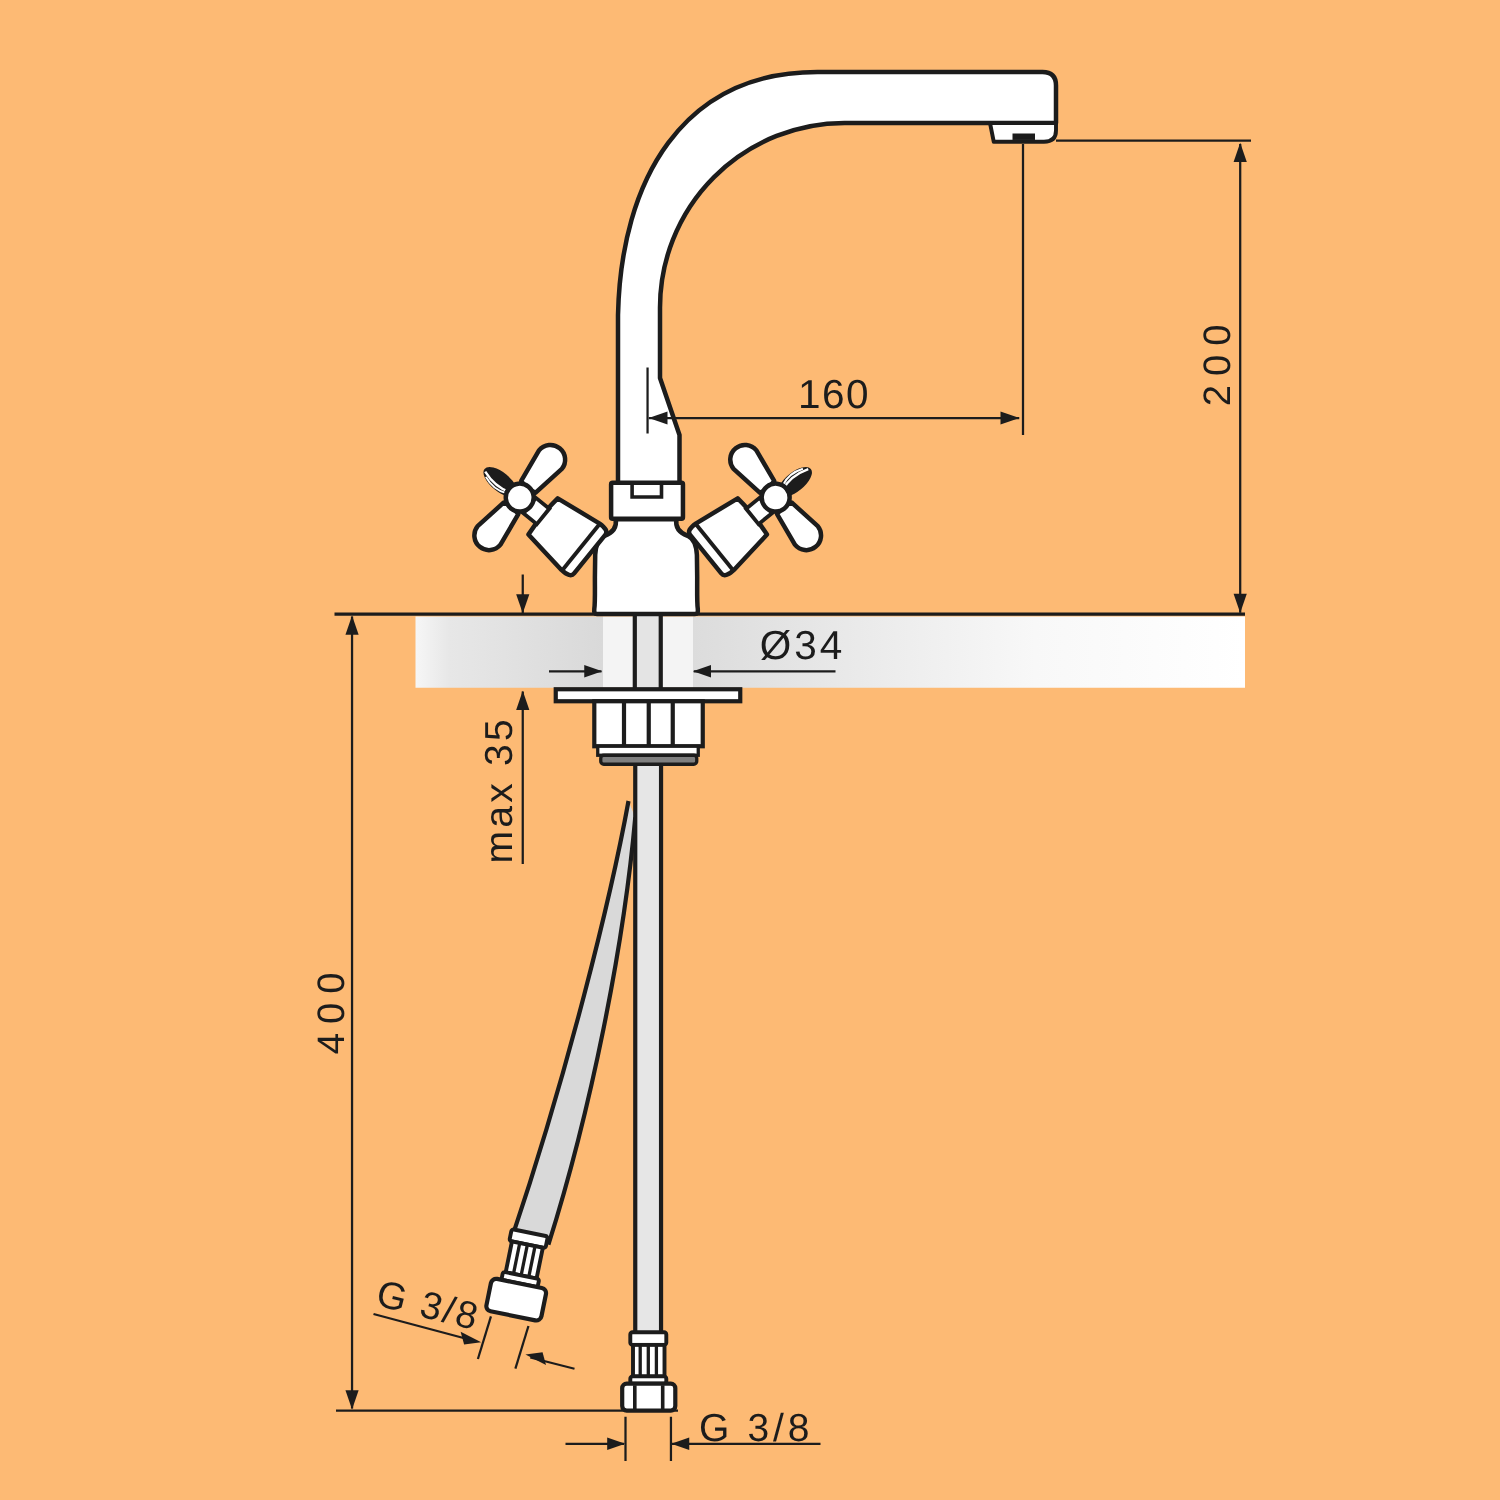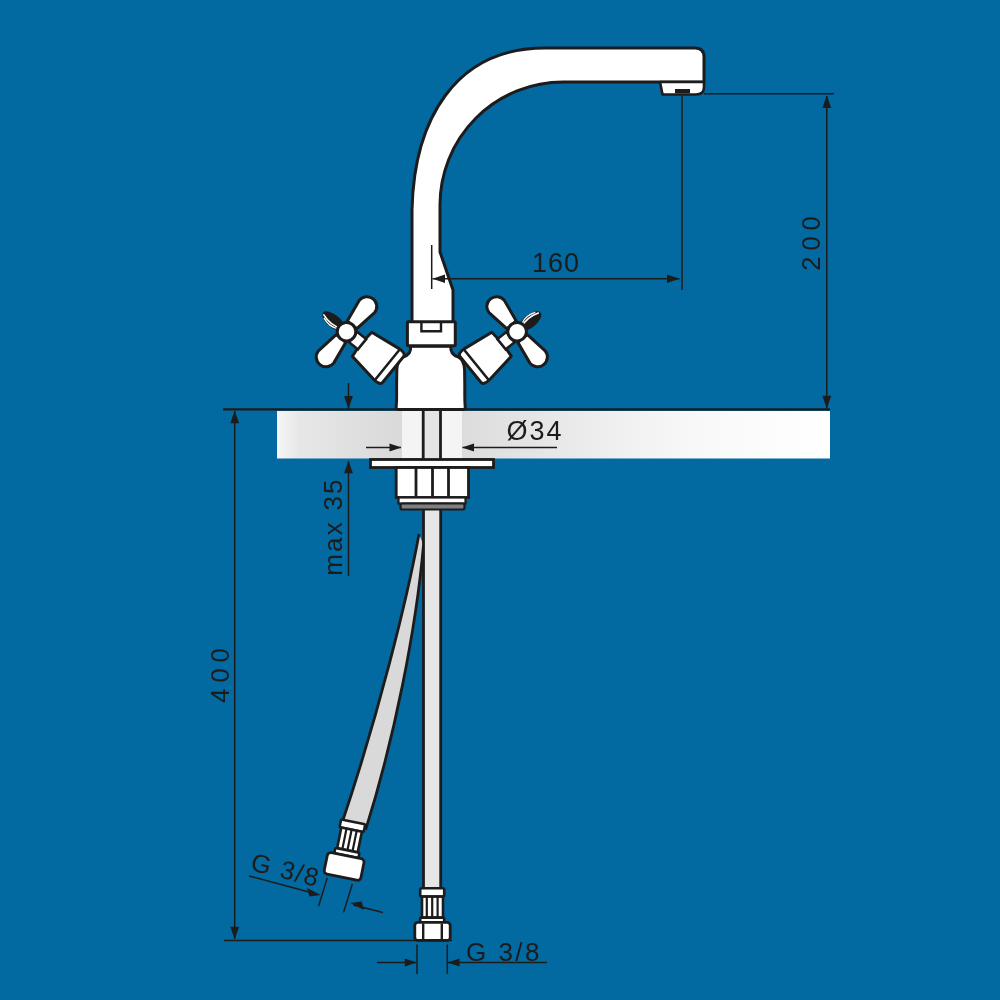--- a/index.html
+++ b/index.html
@@ -1,16 +1,16 @@
 <!DOCTYPE html>
 <html><head>
 <meta charset="utf-8">
 <style>
   html,body{margin:0;padding:0;background:#ffffff;}
-  .wrap{width:1000px;height:1000px;position:relative;background:#0369a1;}
+  .wrap{width:1000px;height:1000px;position:relative;background:#fdba74;}
   text{font-family:"Liberation Sans",sans-serif;fill:#1c1c1c;}
 </style>
 </head>
 <body>
 <div class="wrap">
 <svg width="1000" height="1000" viewBox="0 0 1000 1000">
   <defs>
     <linearGradient id="bandl" x1="0" y1="0" x2="1" y2="0">
       <stop offset="0" stop-color="#f6f6f6"></stop>
       <stop offset="0.18" stop-color="#e7e7e7"></stop>

